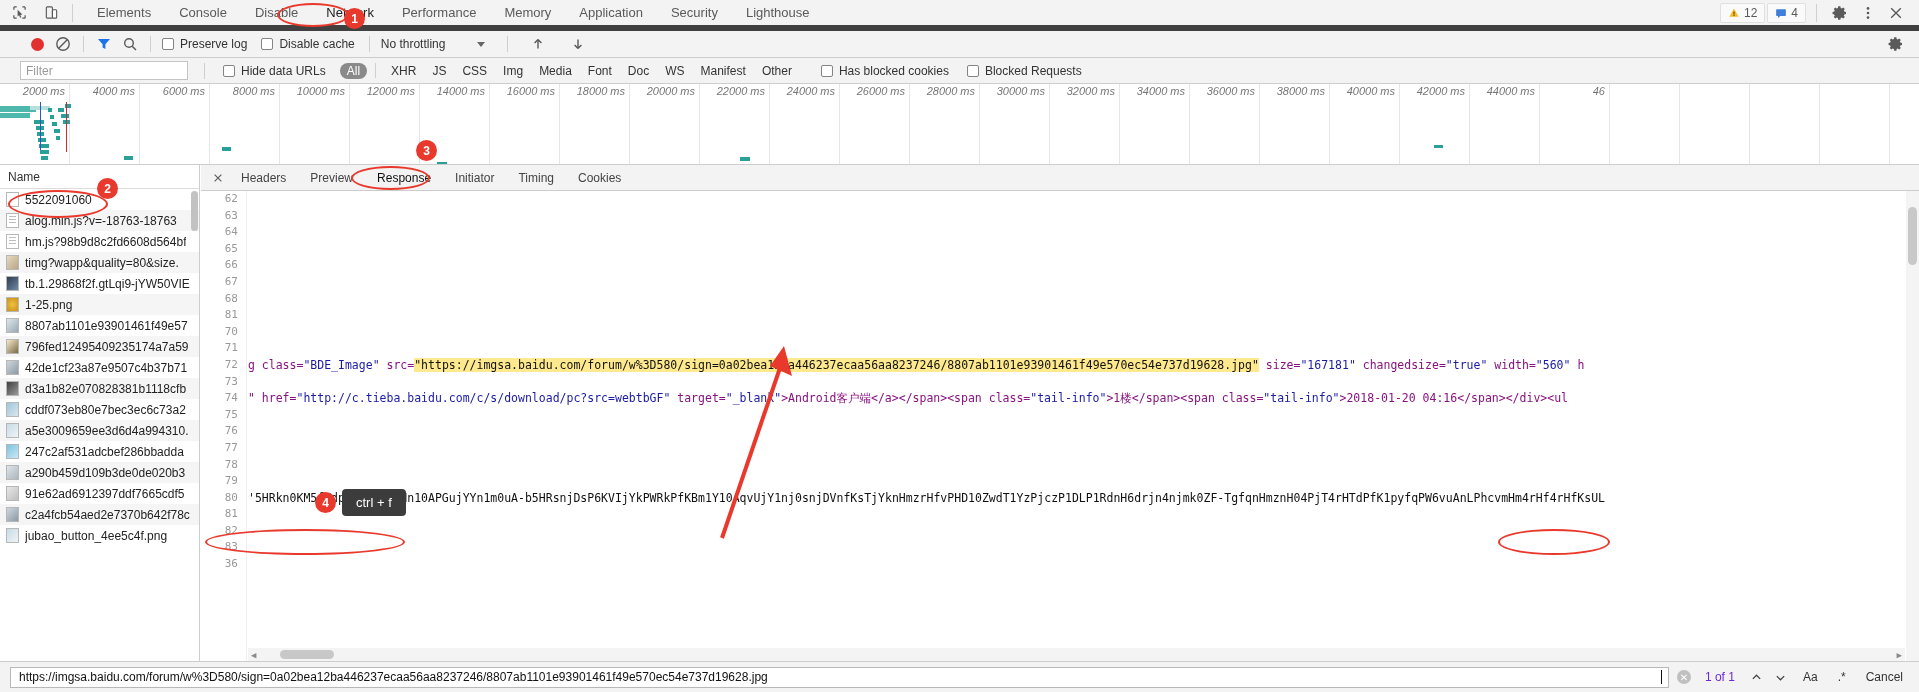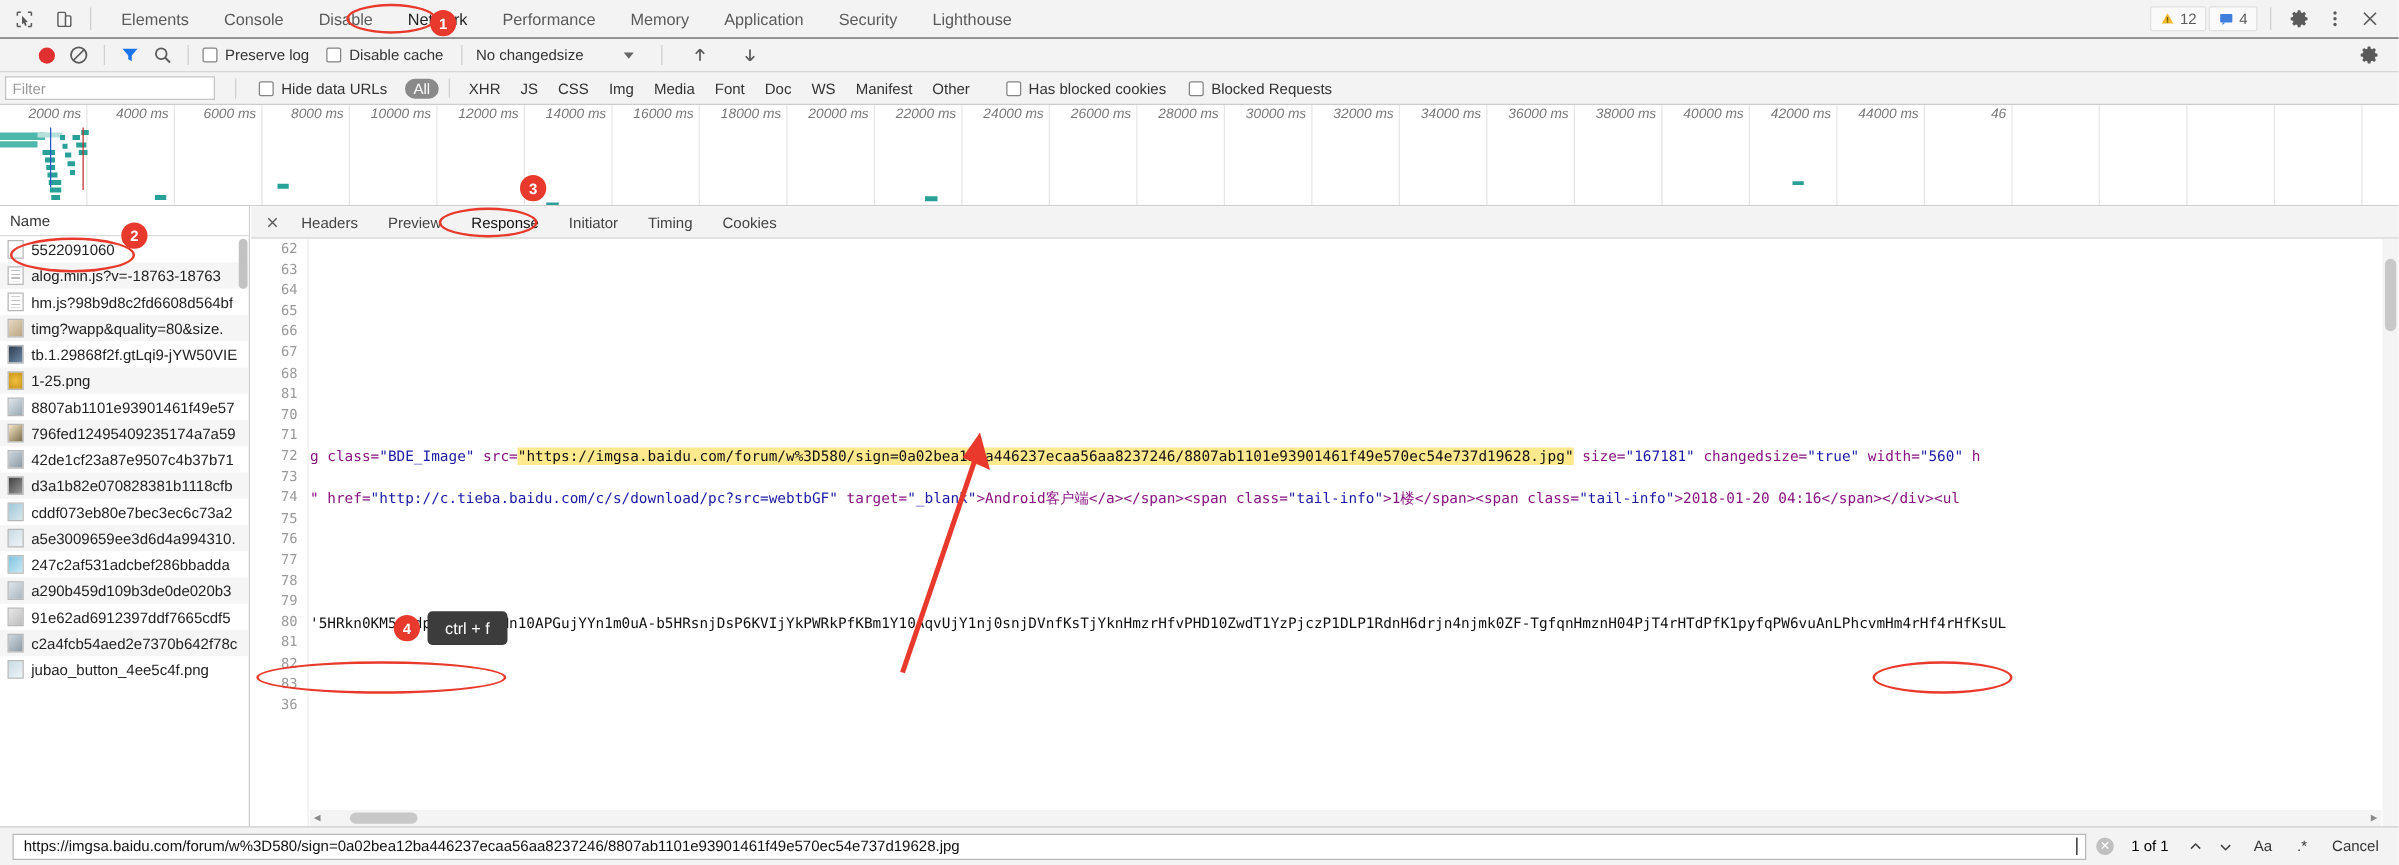--- a/index.html
+++ b/index.html
@@ -11,21 +11,21 @@
     font-family: "Liberation Sans", sans-serif;
     font-size: 12px;
     color: #333;
     -webkit-font-smoothing: antialiased;
   }
   #app { position: relative; width: 1919px; height: 692px; overflow: hidden; }
 
   
   .devtools-tabbar {
     position: absolute; left:0; top:0; width:1919px; height:31px;
-    background:#f3f3f3; border-bottom:1px solid #404040;
+    background:#f3f3f3; border-bottom:6px solid #404040;
     display:flex; align-items:center;
   }
   .tb-icons { display:flex; align-items:center; padding-left:8px; gap:10px; }
   .tb-icon { width:22px; height:22px; display:flex; align-items:center; justify-content:center; cursor:pointer; }
   .tb-sep { width:1px; height:18px; background:#cfcfcf; margin:0 10px; }
   .tabs { display:flex; align-items:center; height:31px; }
   .tab {
     padding:0 14px; height:31px; line-height:31px; font-size:13px; color:#5a5a5a;
     cursor:pointer; white-space:nowrap; position:relative;
   }
@@ -55,21 +55,21 @@
     display:inline-block;
   }
   .throttle { display:flex; align-items:center; gap:6px; font-size:12px; color:#333; cursor:pointer; padding:0 4px; }
   .caret { width:0;height:0;border-left:4px solid transparent;border-right:4px solid transparent;border-top:5px solid #666; }
   .tb-right { margin-left:auto; padding-right:10px; display:flex; align-items:center; }
 
   
   .filter-bar {
     position:absolute; left:0; top:58px; width:1919px; height:26px;
     background:#f3f3f3; border-bottom:1px solid #cdcdcd;
-    display:flex; align-items:center; padding-left:4px;
+    display:flex; align-items:center; padding-left:20px;
   }
   .filter-input {
     width:168px; height:19px; border:1px solid #c4c4c4; background:#fff;
     font-size:12px; color:#333; padding:0 5px; outline:none;
     font-family:"Liberation Sans", sans-serif;
   }
   .filter-input::placeholder { color:#9a9a9a; }
   .fb-sep { width:1px; height:16px; background:#cfcfcf; margin:0 8px; }
   .type-pill {
     font-size:12px; color:#333; padding:1px 7px; border-radius:9px; cursor:pointer; white-space:nowrap;
@@ -180,21 +180,21 @@
   }
   .find-input {
     flex:1 1 auto; border:none; outline:none; background:transparent;
     font-family:"Liberation Sans",sans-serif; font-size:12px; color:#111; height:19px;
   }
   .caret-bar { width:1px; height:14px; background:#111; margin-left:0px; }
   .find-clear {
     width:14px;height:14px;border-radius:50%;background:#c0c0c0;color:#fff;
     display:flex;align-items:center;justify-content:center;font-size:10px;cursor:pointer;margin-right:6px;
   }
-  .find-count { font-size:12px; color:#000000; margin-right:6px; white-space:nowrap; }
+  .find-count { font-size:12px; color:#6d28d9; margin-right:6px; white-space:nowrap; }
   .find-navbtn { width:16px;height:18px;display:flex;align-items:center;justify-content:center;cursor:pointer;color:#444; }
   .find-opt { font-size:12px; color:#333; padding:0 6px; cursor:pointer; }
   .find-cancel { font-size:12px; color:#333; padding:0 6px; cursor:pointer; }
 
   
   .anno-badge {
     position:absolute; width:21px; height:21px; border-radius:50%;
     background:#e8392c; color:#fff; font-size:12px; font-weight:bold;
     display:flex; align-items:center; justify-content:center; z-index:40;
     font-family:"Liberation Sans",sans-serif;
@@ -305,21 +305,21 @@
     <label class="chk-wrap" style="margin-left:4px">
       <span class="chk"></span>
       <span>Preserve log</span>
     </label>
     <label class="chk-wrap" style="margin-left:14px">
       <span class="chk"></span>
       <span>Disable cache</span>
     </label>
     <div class="tb-vsep" style="margin-left:14px"></div>
     <div class="throttle">
-      <span>No changedsize</span>
+      <span>No throttling</span>
       <span class="caret" style="margin-left:26px"></span>
     </div>
     <div class="tb-vsep" style="margin-left:18px"></div>
     <div class="tb-ico-btn" style="margin-left:10px">
       <svg width="16" height="16" viewBox="0 0 16 16">
           <path d="M8 12.5V3.5M8 3.5L4.6 7M8 3.5L11.4 7" stroke="#5a5a5a" stroke-width="1.4" fill="none"></path>
         </svg>
     </div>
     <div class="tb-ico-btn" style="margin-left:14px">
       <svg width="16" height="16" viewBox="0 0 16 16">

